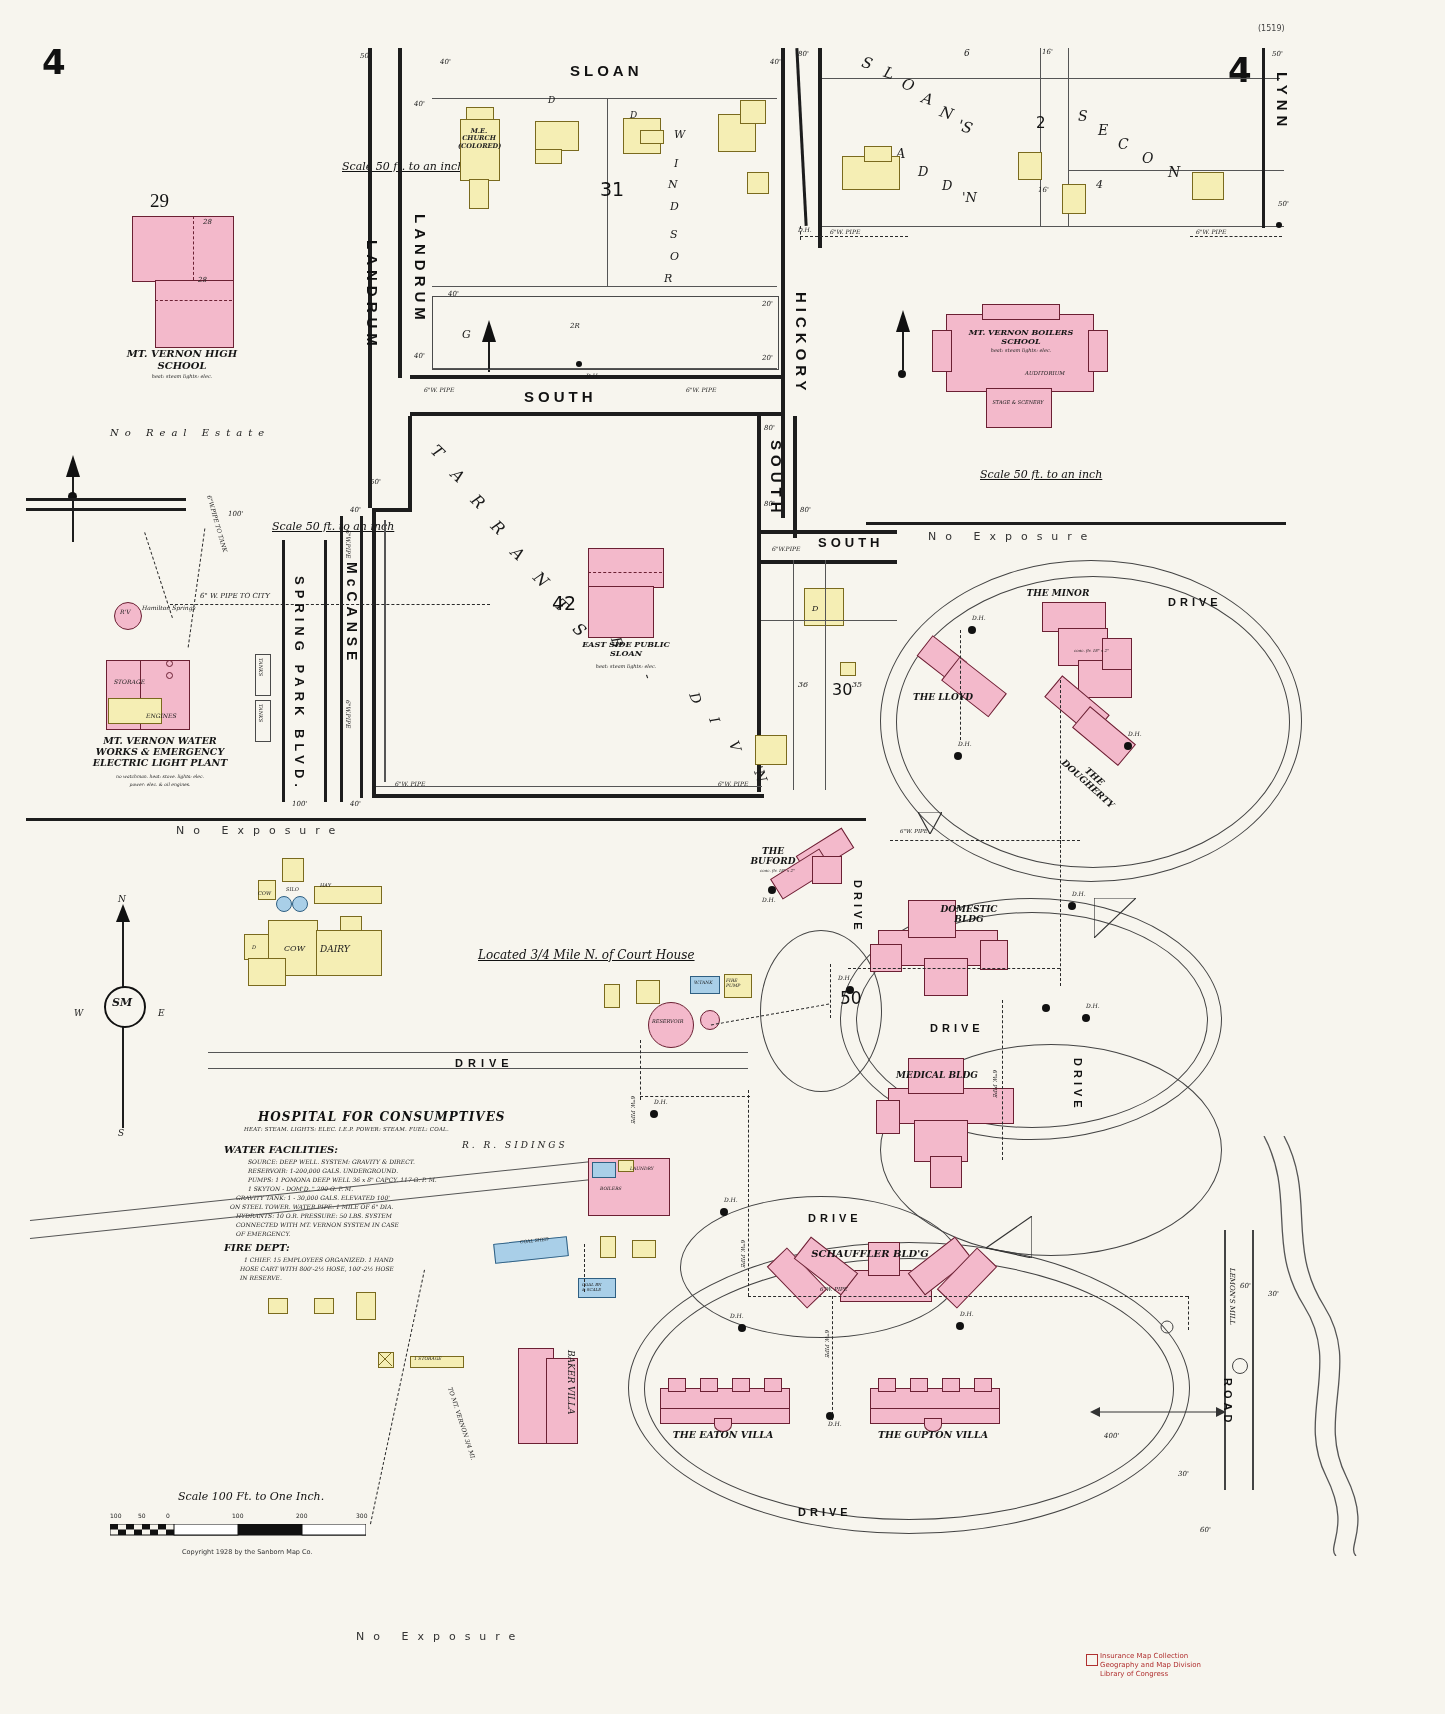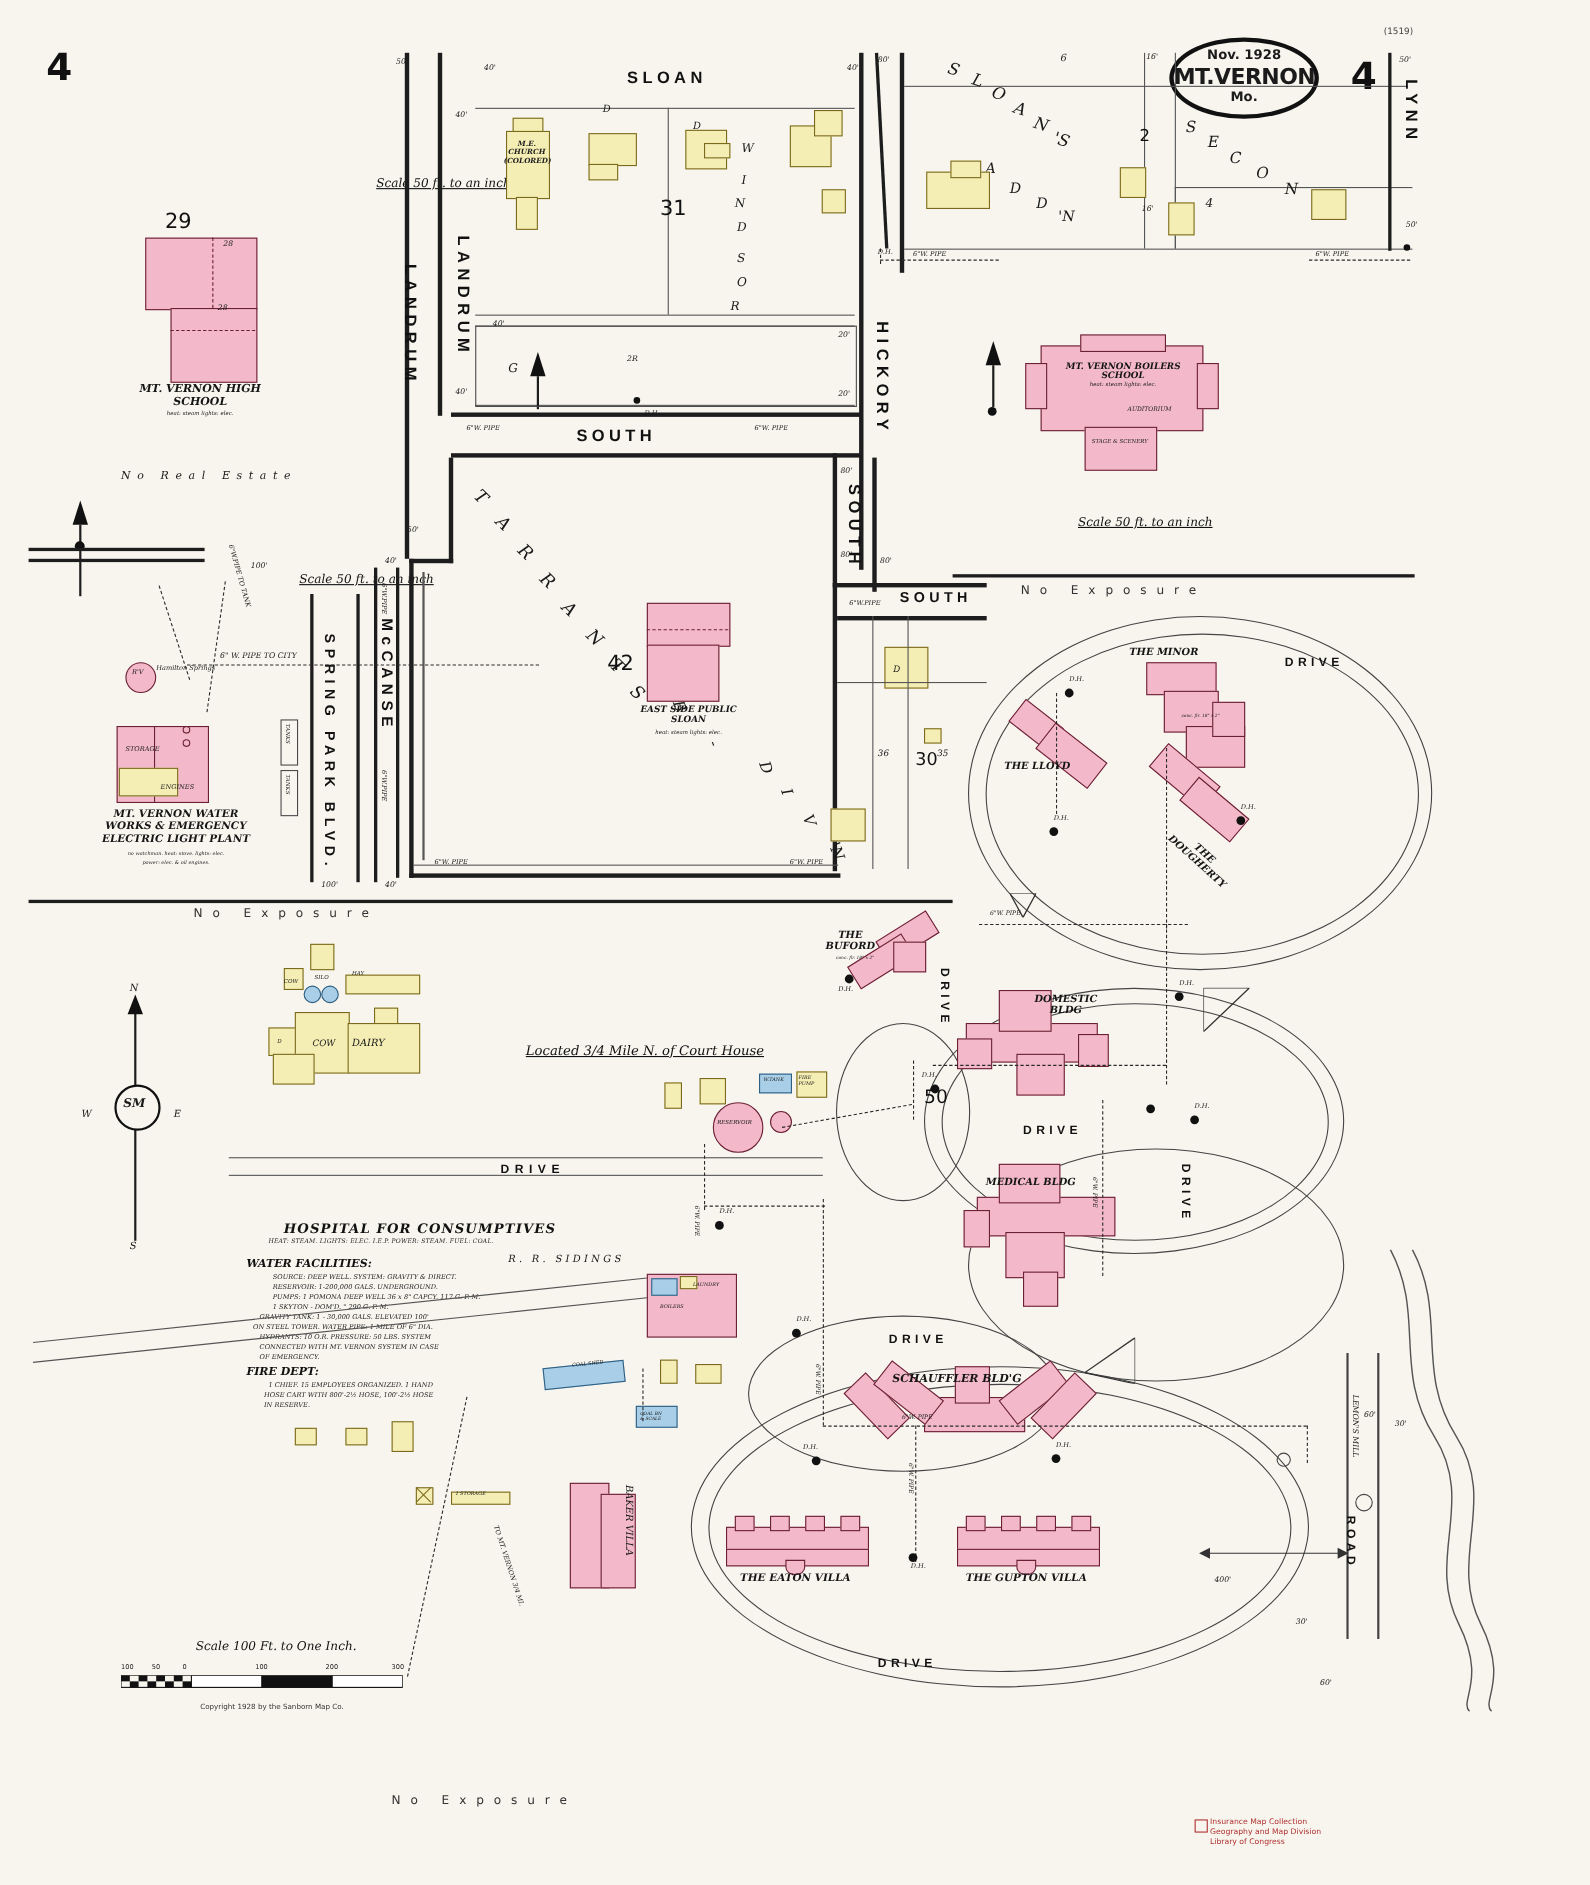--- a/index.html
+++ b/index.html
@@ -58,27 +58,22 @@
 </style>
 </head>
 <body>
 
 <div id="sheet">
 
   <div class="t corner abs" style="left:42px;top:42px;">4</div>
   <div class="t corner abs" style="left:1228px;top:50px;">4</div>
   <div class="t abs" style="left:1258px;top:24px;font-size:8px;color:#444;">(1519)</div>
 
-  <div class="abs ttl-oval" style="left:1063px;top:34px;width:128px;height:66px;">
-    <div class="t abs" style="left:0;top:5px;width:128px;text-align:center;font-size:12px;font-weight:bold;">Nov. 1928</div>
-    <div class="t abs" style="left:0;top:19px;width:128px;text-align:center;font-size:20px;font-weight:bold;letter-spacing:-0.5px;">MT.VERNON</div>
-    <div class="t abs" style="left:0;top:43px;width:128px;text-align:center;font-size:12px;font-weight:bold;">Mo.</div>
-  </div>
-
-  <div class="abs blk" style="left:150px;top:190px;">29</div>
+
+  <div class="abs blk" style="left:150px;top:190px;font-family:Liberation Serif, serif;">29</div>
   <div class="abs pink" style="left:132px;top:216px;width:100px;height:64px;"></div>
   <div class="abs pink" style="left:155px;top:280px;width:77px;height:66px;"></div>
   <div class="abs" style="left:155px;top:300px;width:77px;border-top:1px dashed #6b2033;"></div>
   <div class="abs" style="left:193px;top:216px;height:64px;border-left:1px dashed #6b2033;"></div>
   <div class="abs dim" style="left:203px;top:218px;">28</div>
   <div class="abs dim" style="left:198px;top:276px;">28</div>
   <div class="abs lbl" style="left:112px;top:348px;width:140px;">MT. VERNON HIGH SCHOOL</div>
   <div class="abs lblsm" style="left:112px;top:374px;width:140px;font-size:5px;">heat: steam  lights: elec.</div>
 
   <div class="abs t hand sparse" style="left:110px;top:427px;font-size:10px;">No Real Estate</div>

